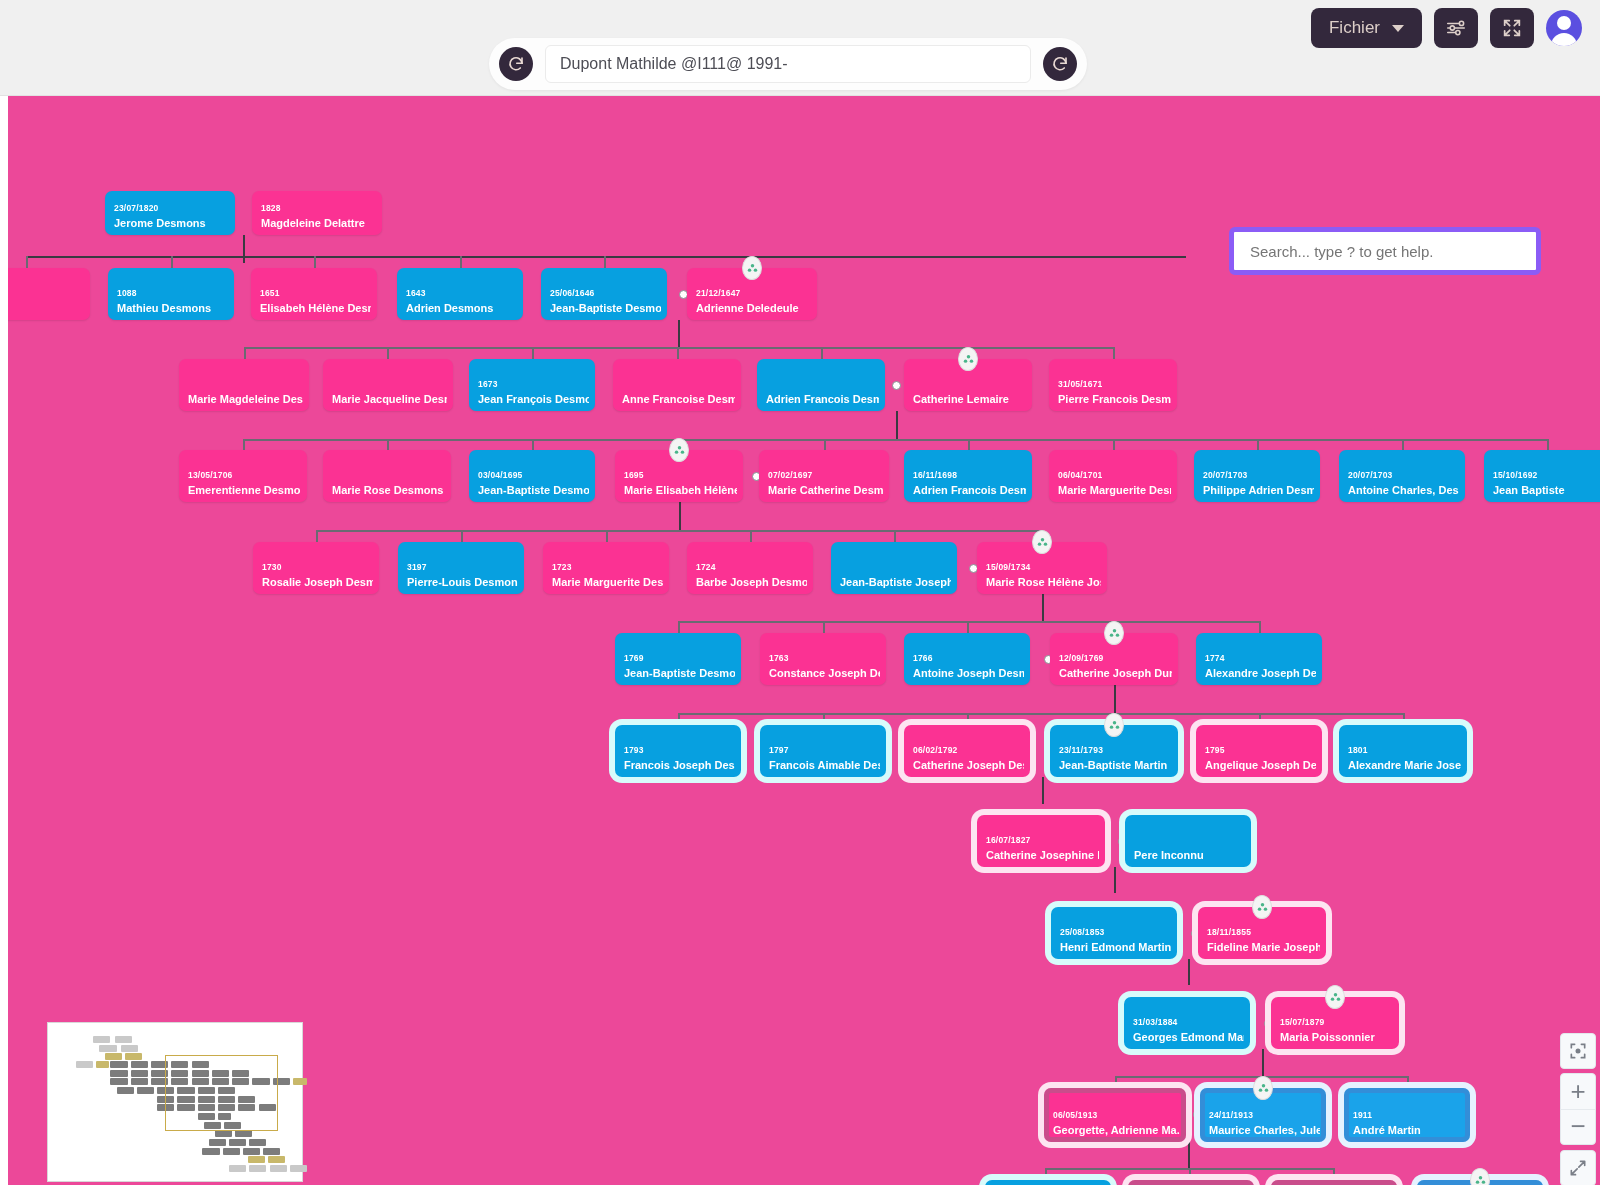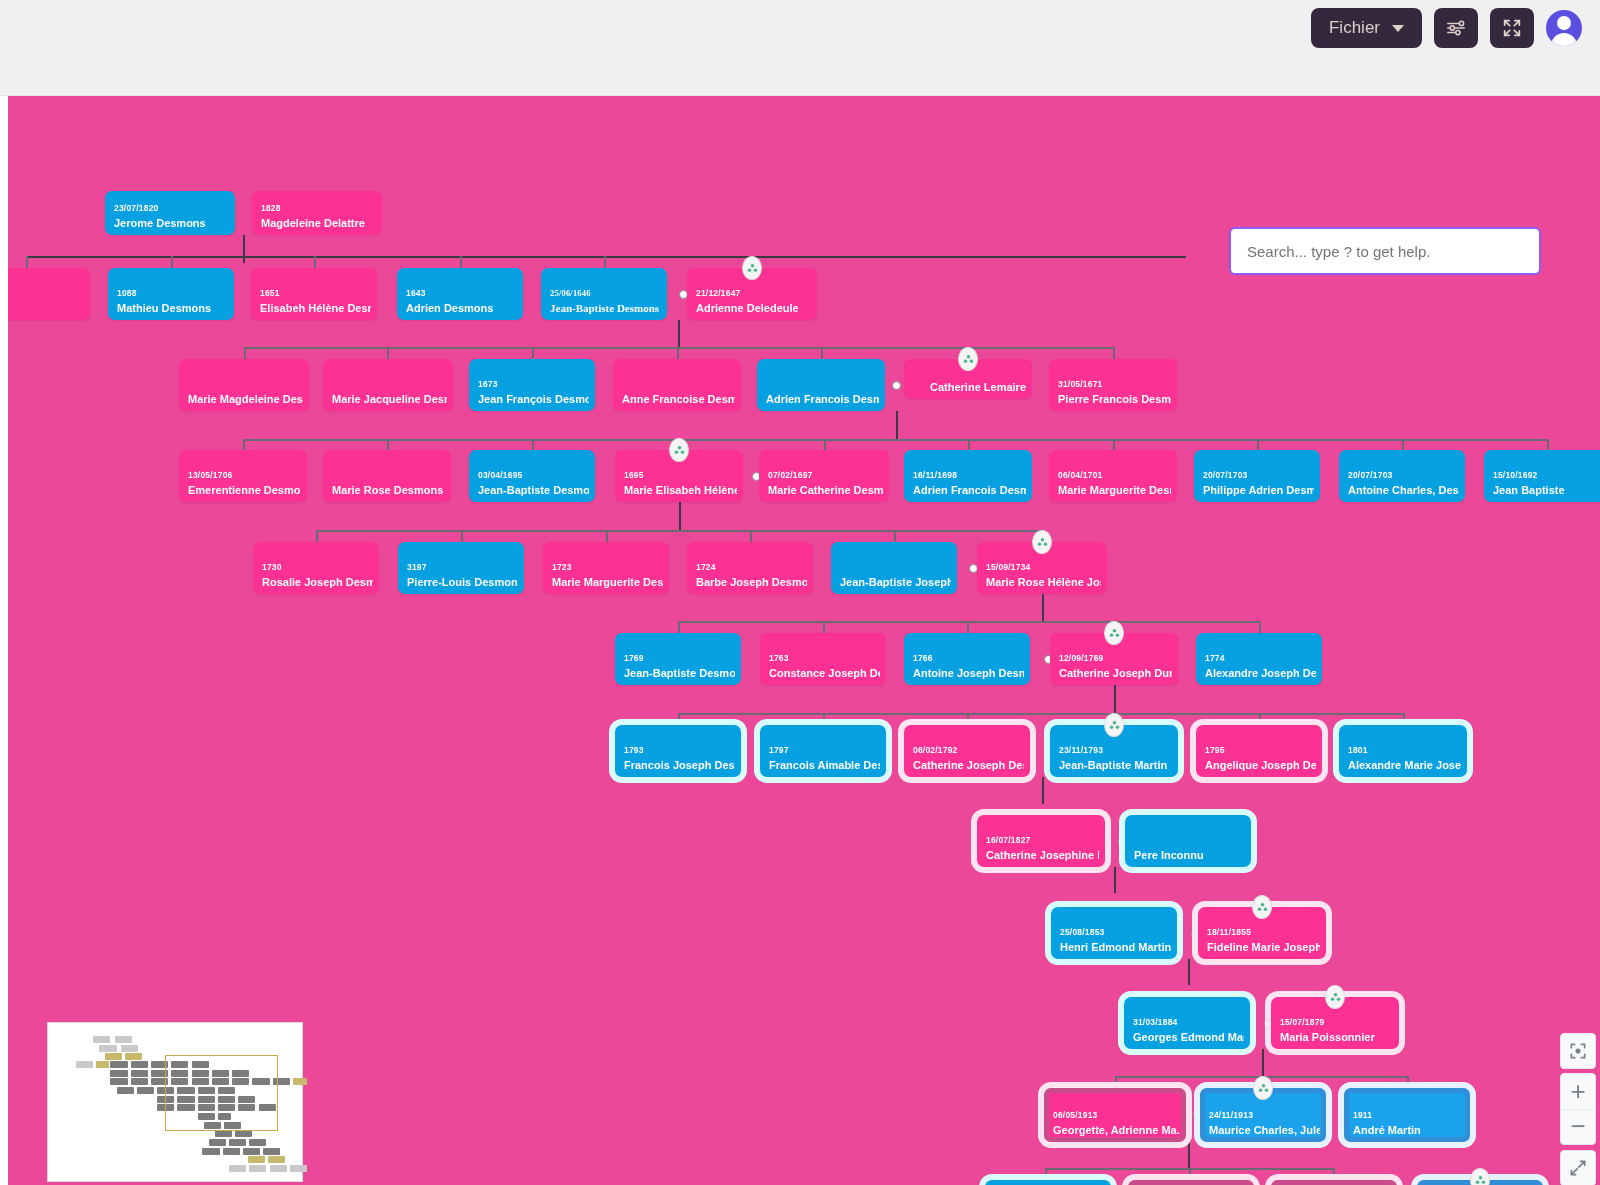--- a/index.html
+++ b/index.html
@@ -64,21 +64,21 @@
 
   
   .canvas{
     position:absolute; left:8px; top:96px; width:1600px; height:1089px;
     background:#ec4899; overflow:hidden;
   }
   .stage{ position:absolute; left:0; top:0; width:1600px; height:1089px; }
 
   .searchbox{
     position:absolute; left:1221px; top:131px; width:312px; height:48px;
-    border:2px solid #8b5cf6; border-radius:6px; background:#fff;
+    border:5px solid #8b5cf6; border-radius:6px; background:#fff;
     font-size:15px; color:#9a9a9a; padding:0 16px;
     font-family:"Liberation Sans", sans-serif; outline:none; z-index:30;
   }
 
   
   .node{
     position:absolute; border-radius:7px; color:#fff; overflow:hidden;
     cursor:pointer; box-shadow:0 1px 2px rgba(0,0,0,.10);
   }
   .node .dt{
@@ -127,20 +127,35 @@
   .zc-zoom div{ flex:1; display:flex; align-items:center; justify-content:center; color:#7a7f88; font-size:26px; }
   .zc-zoom div:first-child{ border-bottom:1px solid #e6eaee; }
   .zc-fs{ top:1054px; width:36px; height:36px; border-radius:4px; display:flex;align-items:center;justify-content:center; cursor:pointer;}
   .zc svg{ width:20px; height:20px; }
 </style>
 </head>
 <body>
 
 <div class="topbar">
 
+  <div class="searchwrap">
+    <div class="circbtn">
+      <svg viewBox="0 0 24 24" fill="none" stroke="currentColor" stroke-width="2.2" stroke-linecap="round">
+          <path d="M20 11a8 8 0 1 0-2.3 6.3"></path>
+          <path d="M20 4v7h-7"></path>
+        </svg>
+    </div>
+    <input class="personinput" value="Dupont Mathilde @I111@ 1991-" placeholder="Dupont Mathilde @I111@ 1991-" style="">
+    <div class="circbtn">
+      <svg viewBox="0 0 24 24" fill="none" stroke="currentColor" stroke-width="2.2" stroke-linecap="round">
+          <path d="M20 11a8 8 0 1 0-2.3 6.3"></path>
+          <path d="M20 4v7h-7"></path>
+        </svg>
+    </div>
+  </div>
 
   <div class="rightctrls">
     <div class="darkbtn fichier">
       <span>Fichier</span>
       <span class="caret"></span>
     </div>
     <div class="darkbtn iconbtn">
       <svg viewBox="0 0 24 24" fill="none" stroke="#ddcfc9" stroke-width="1.7" stroke-linecap="round">
         <path d="M3 7h14M3 12h18M3 17h10"></path>
           <circle cx="18" cy="7" r="2.3" fill="#33283c"></circle>
@@ -247,21 +262,21 @@
         <div class="nm">Mathieu Desmons</div>
       </div>
       <div class="node f" style="left: 243px; top: 172px; width: 126px; height: 52px; z-index: 5;">
         <div class="dt">1651</div>
         <div class="nm">Elisabeh Hélène Desmo...</div>
       </div>
       <div class="node m" style="left: 389px; top: 172px; width: 126px; height: 52px; z-index: 5;">
         <div class="dt">1643</div>
         <div class="nm">Adrien Desmons</div>
       </div>
-      <div class="node m" style="left: 533px; top: 172px; width: 126px; height: 52px; z-index: 5; font-family: Liberation Serif, serif;">
+      <div class="node m" style="left: 533px; top: 172px; width: 126px; height: 52px; z-index: 5;">
         <div class="dt">25/06/1646</div>
         <div class="nm">Jean-Baptiste Desmons</div>
       </div>
       <div class="node f" style="left: 679px; top: 172px; width: 130px; height: 52px; z-index: 5;">
         <div class="dt">21/12/1647</div>
         <div class="nm">Adrienne Deledeule</div>
       </div>
       <div class="child-badge" style="left: 734px; top: 160px;">
         <svg viewBox="0 0 24 24" fill="#49b58a">
           <circle cx="12" cy="7" r="3.2"></circle>
@@ -282,21 +297,21 @@
         <div class="nm">Jean François Desmons</div>
       </div>
       <div class="node f" style="left: 605px; top: 263px; width: 128px; height: 52px; z-index: 5;">
         <div class="dt"></div>
         <div class="nm">Anne Francoise Desmons</div>
       </div>
       <div class="node m" style="left: 749px; top: 263px; width: 128px; height: 52px; z-index: 5;">
         <div class="dt"></div>
         <div class="nm">Adrien Francois Desmo...</div>
       </div>
-      <div class="node f" style="left: 896px; top: 263px; width: 128px; height: 40px; z-index: 5; text-align: right;">
+      <div class="node f" style="left: 896px; top: 263px; width: 128px; height: 52px; z-index: 5;">
         <div class="dt"></div>
         <div class="nm">Catherine Lemaire</div>
       </div>
       <div class="child-badge" style="left: 950px; top: 251px;">
         <svg viewBox="0 0 24 24" fill="#49b58a">
           <circle cx="12" cy="7" r="3.2"></circle>
           <circle cx="6.5" cy="15" r="3.2"></circle>
           <circle cx="17.5" cy="15" r="3.2"></circle>
         </svg>
       </div>

